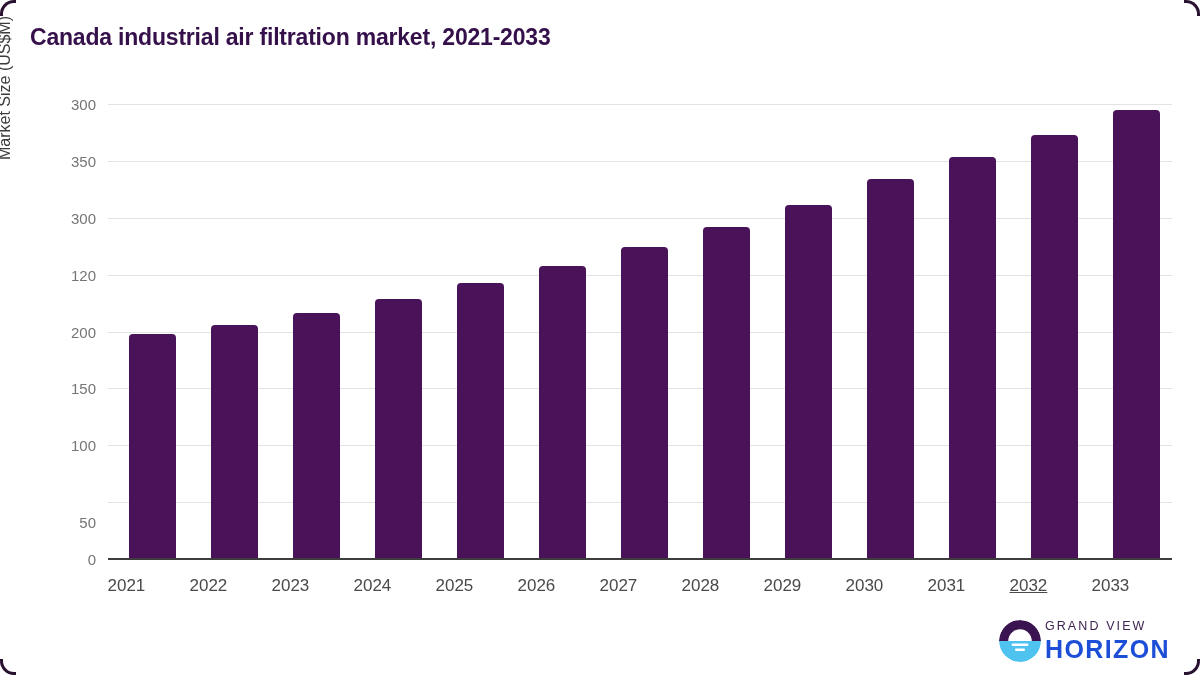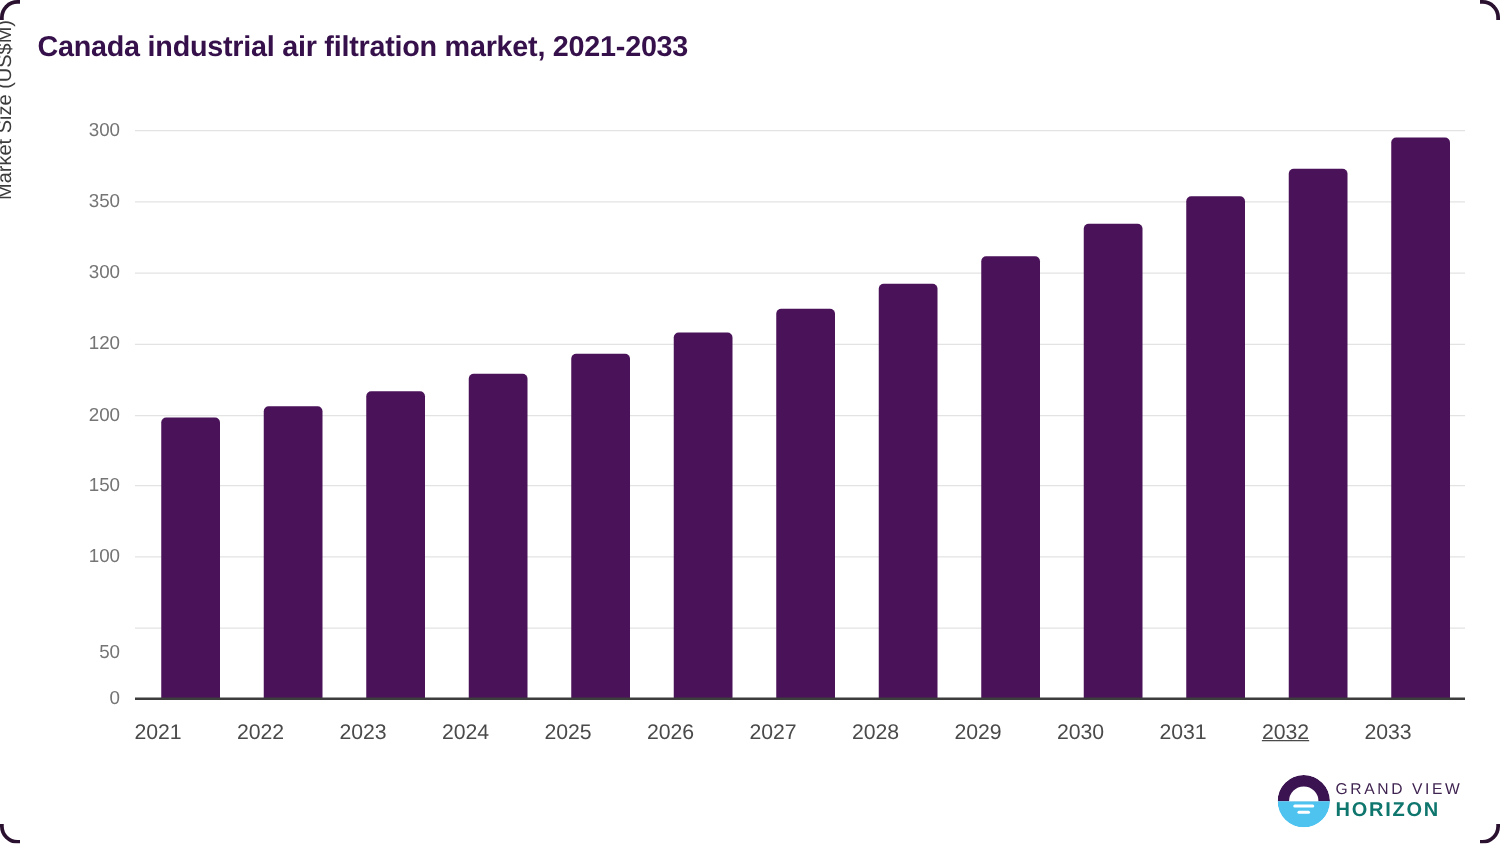--- a/index.html
+++ b/index.html
@@ -145,23 +145,23 @@
     justify-content: center;
     line-height: 1;
   }
   #logo-line1 {
     font-size: 12.5px;
     letter-spacing: 2.1px;
     color: #3f2350;
     font-weight: normal;
   }
   #logo-line2 {
-    font-size: 16px;
+    font-size: 25px;
     letter-spacing: 1.4px;
-    color: #0f766e;
+    color: #1d4ed8;
     font-weight: bold;
     margin-top: 4px;
   }
 </style>
 </head>
 <body>
 
 <div id="page">
 
   <div class="corner tl"></div>

